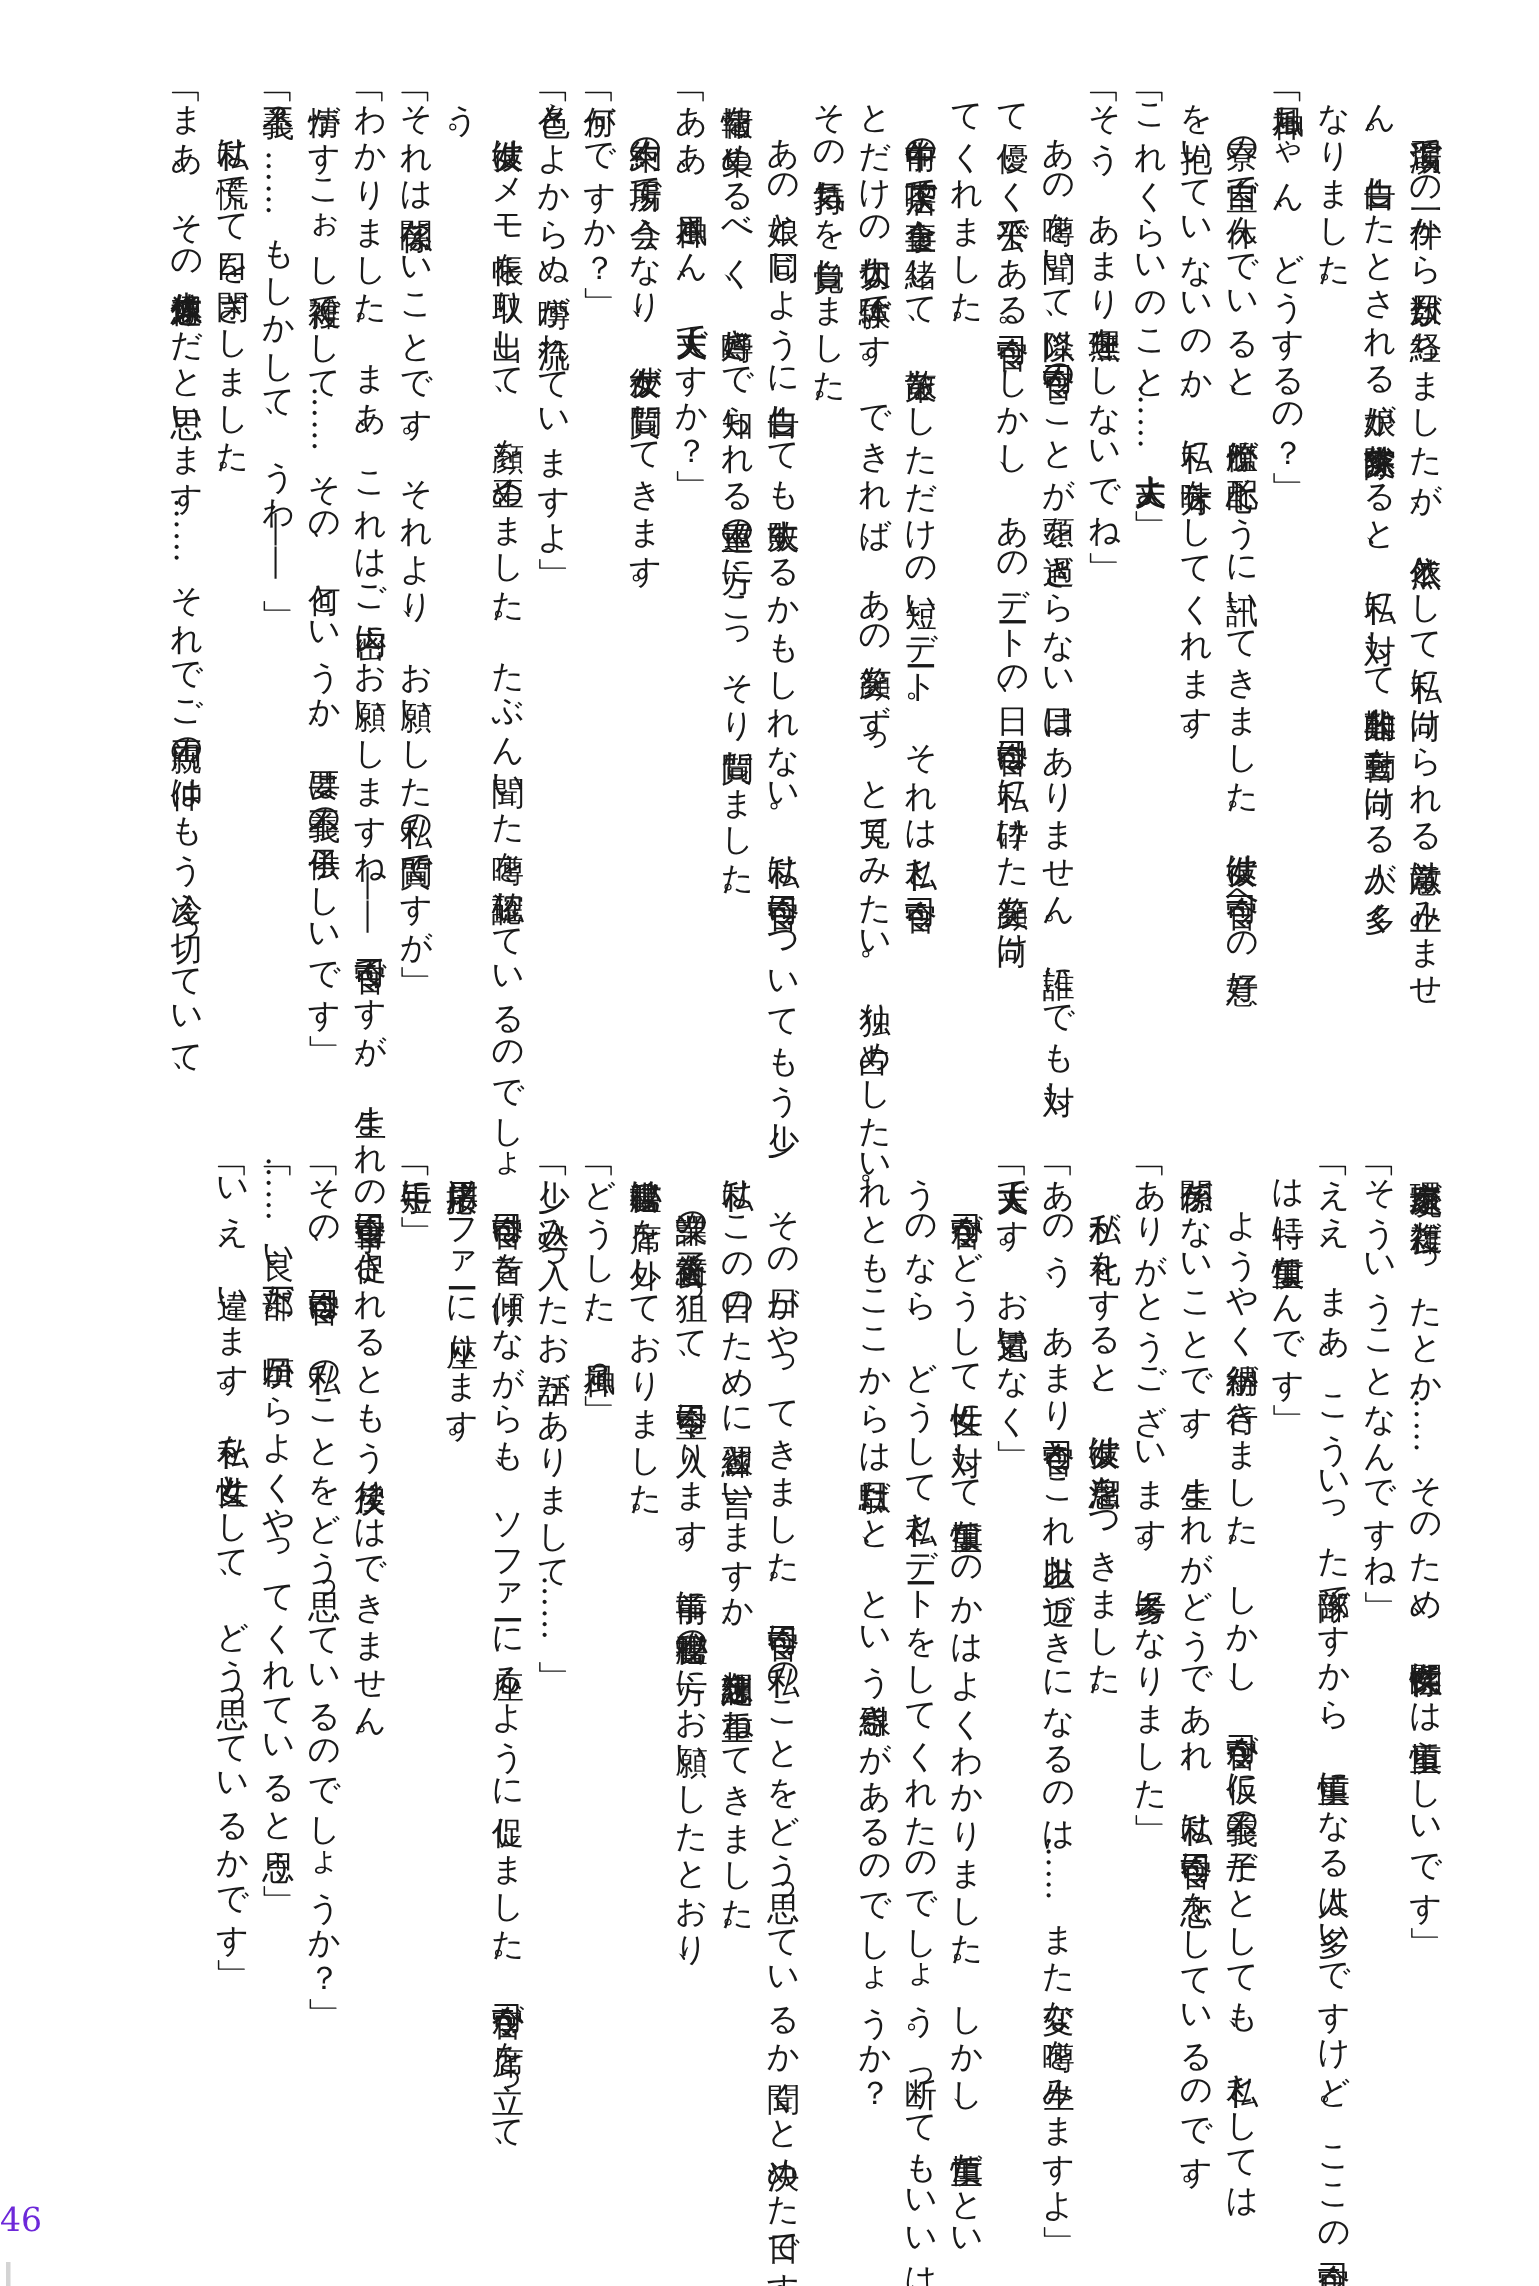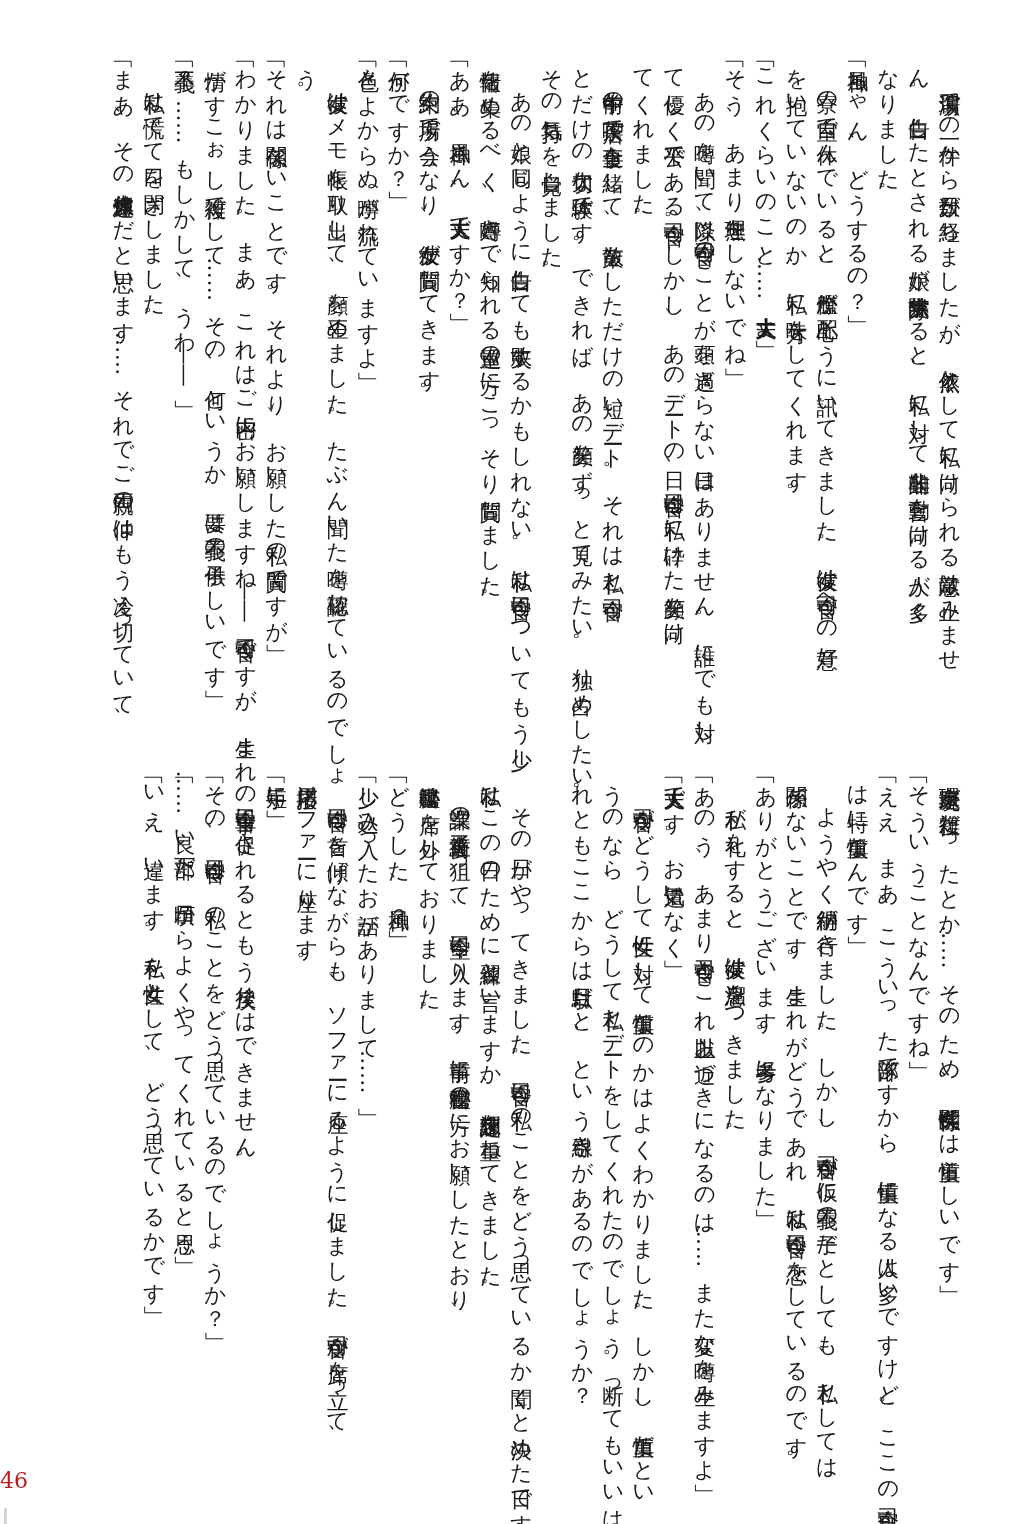--- a/index.html
+++ b/index.html
@@ -48,21 +48,21 @@
       display: block;
       margin: 0;
       padding: 0;
     }
     .page-number {
       position: absolute;
       left: 0;
       top: 1468px;
       font-size: 22px;
       font-family: "DejaVu Serif", "Liberation Serif", serif;
-      color: #b91c1c;
+      color: #6d28d9;
     }
     .binding-mark {
       position: absolute;
       left: 4px;
       top: 1508px;
       width: 3px;
       height: 16px;
       background: #d4d4d4;
     }
   </style>

